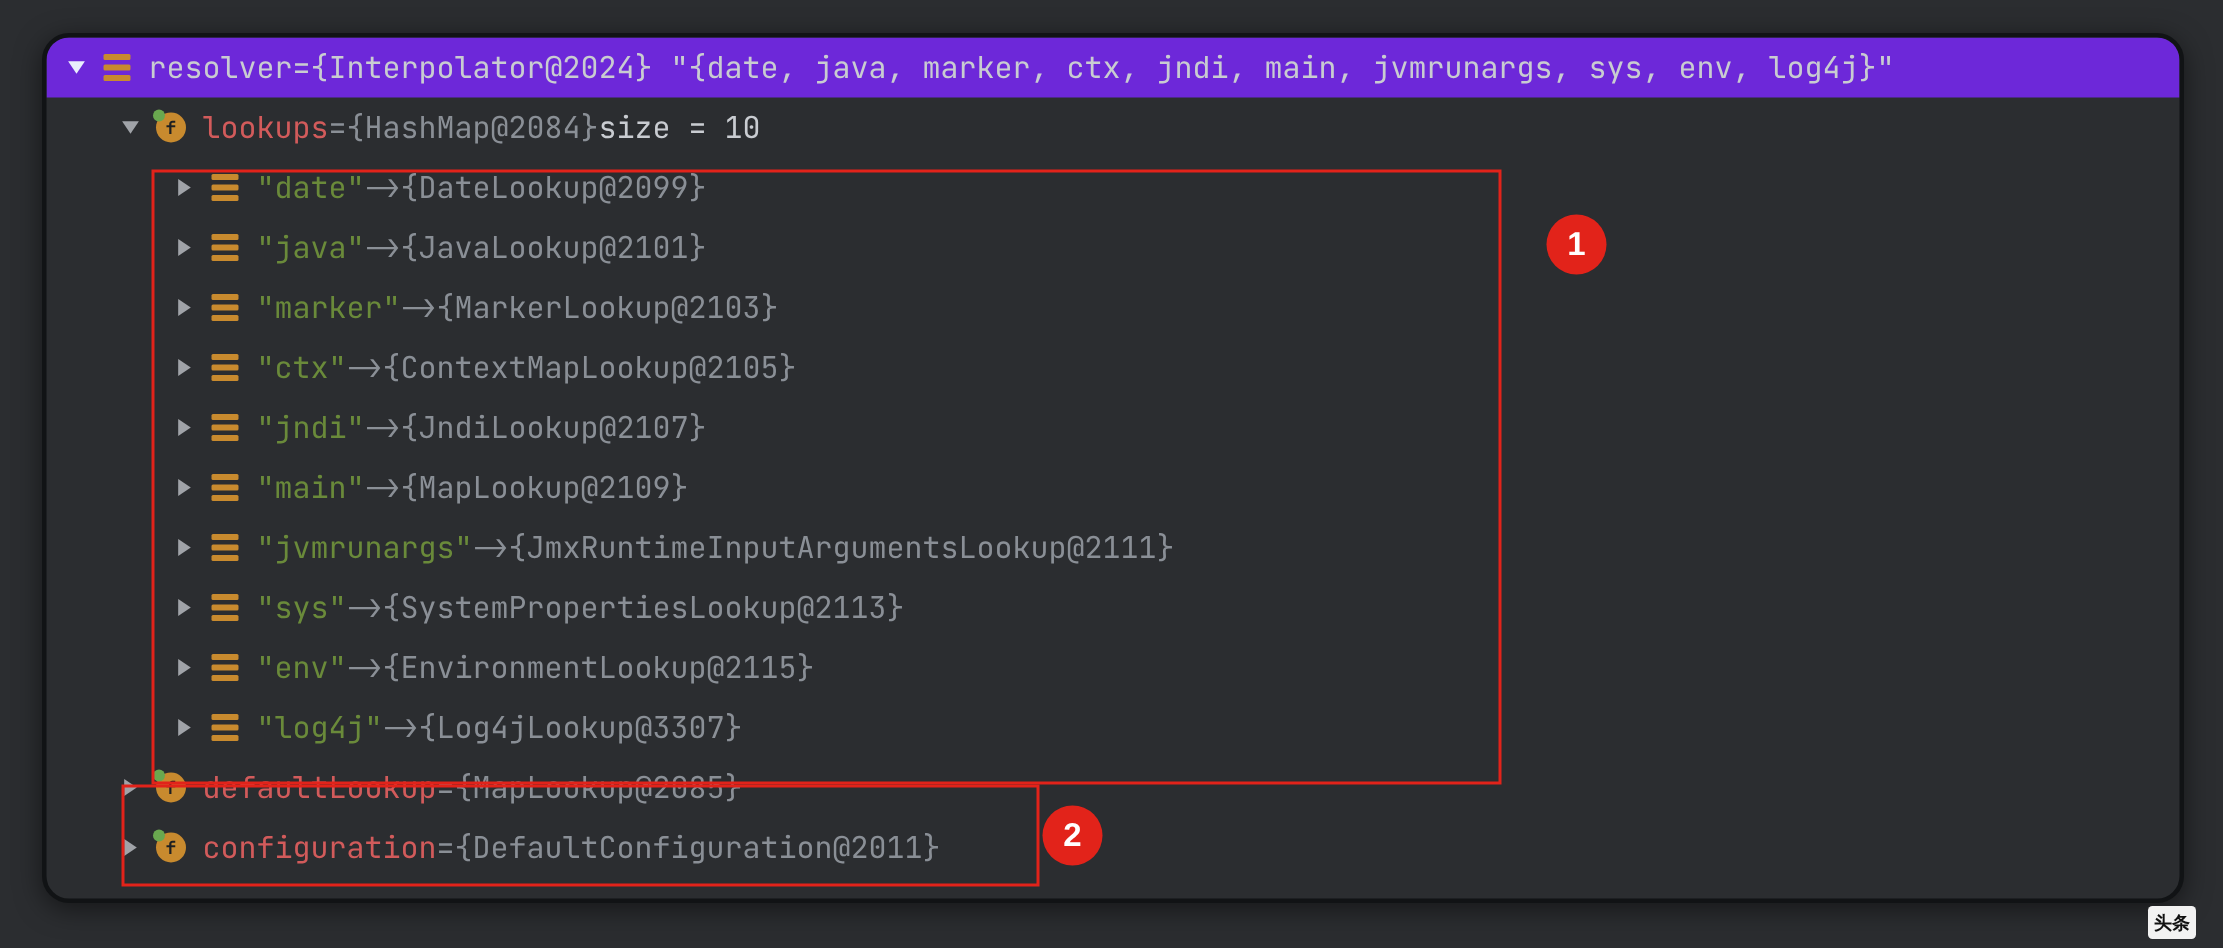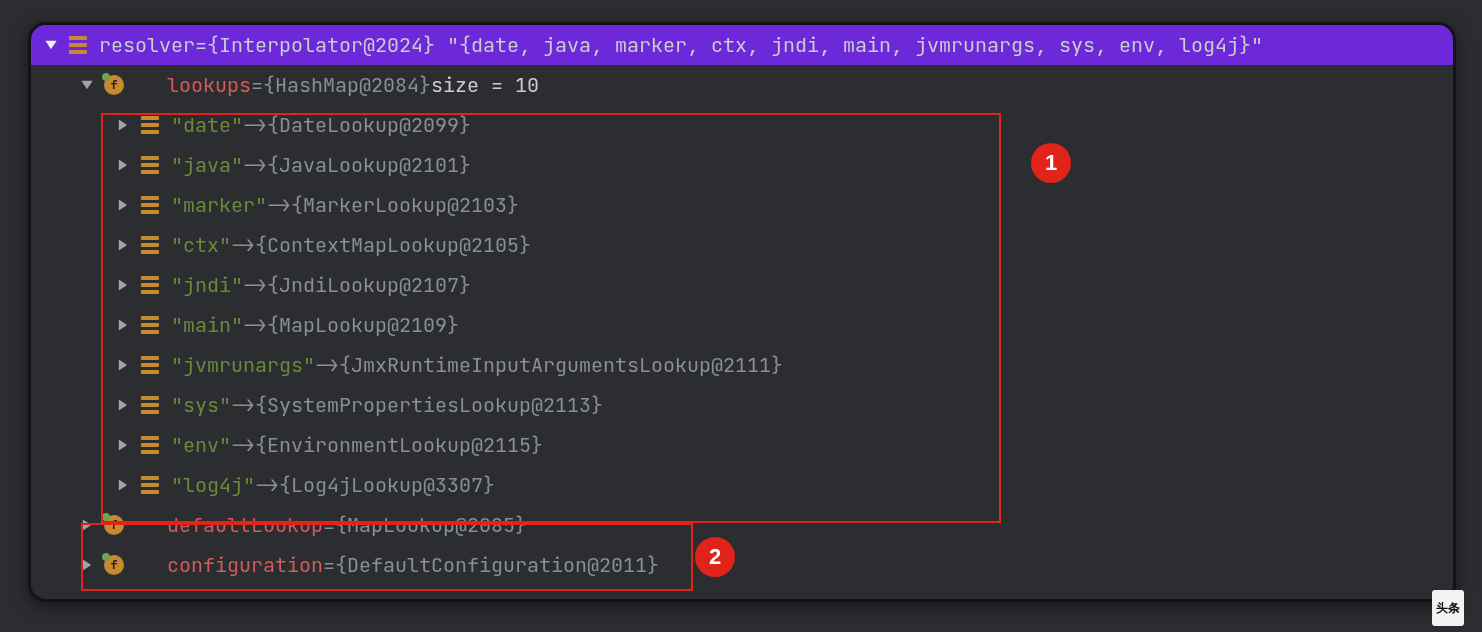--- a/index.html
+++ b/index.html
@@ -58,21 +58,21 @@
     background: #c88a2e; color: #1d1f22;
     font-size: 12px; font-weight: bold;
     display: flex; align-items: center; justify-content: center;
     position: relative;
   }
   .field-circle::before {
     content: ""; position: absolute;
     top: -2px; left: -2px; width: 8px; height: 8px;
     background: #6aa84f; border-radius: 50%;
   }
-  .name-red { color: #d25b5b; margin-left: 32px; }
+  .name-red { color: #d25b5b; }
   .key-green { color: #6a8a3a; }
   .gray { color: #8a8f96; }
   .white { color: #c9ccd1; }
   .red-box {
     position: absolute;
     border: 2px solid #e2231a;
     pointer-events: none;
     z-index: 5;
   }
   .badge {
@@ -87,21 +87,21 @@
   .watermark {
     position: absolute;
     right: 18px; bottom: 6px;
     color: #f2f2f2;
     font-family: -apple-system, "PingFang SC", sans-serif;
     font-size: 30px;
     display: flex; align-items: center; gap: 8px;
     z-index: 20;
   }
   .watermark .logo {
-    width: 32px; height: 36px;
+    width: 32px; height: 22px;
     background: #f2f2f2; color: #111;
     font-size: 14px; font-weight: 700;
     display: flex; align-items: center; justify-content: center;
     border-radius: 3px;
     writing-mode: horizontal-tb;
   }
   .logo-inner { line-height: 12px; font-size: 12px; }
 </style>
 </head>
 <body>

